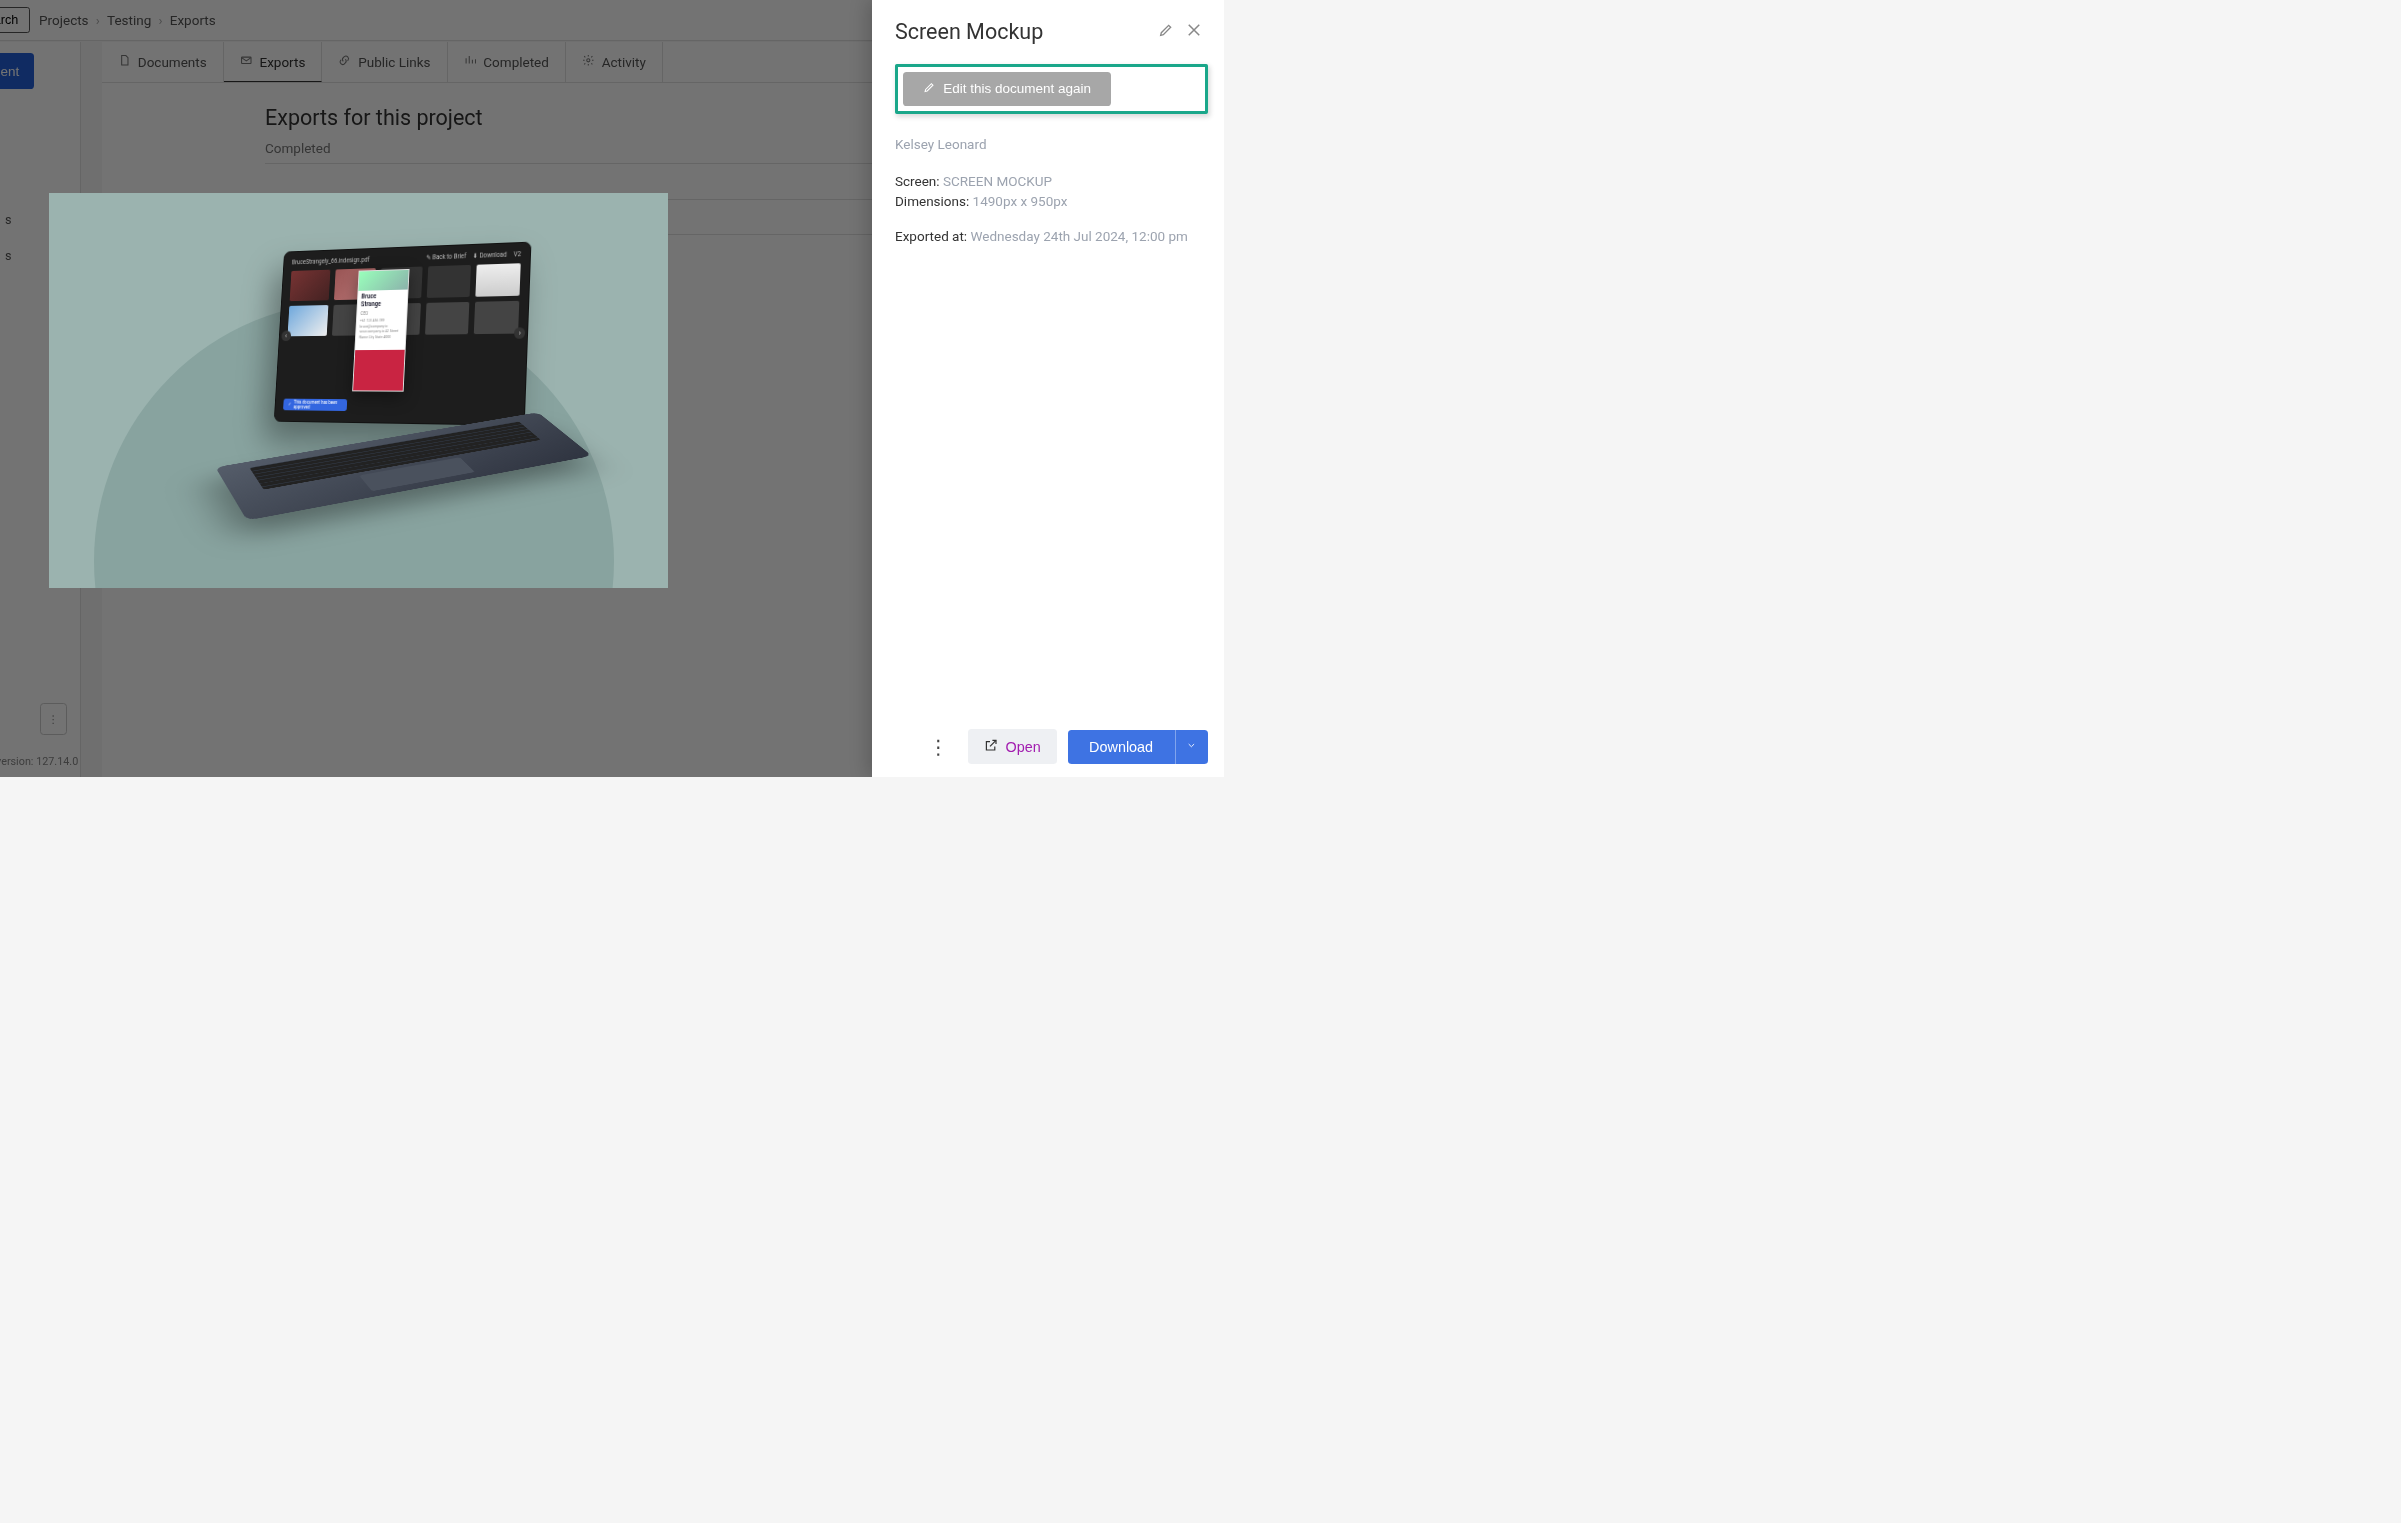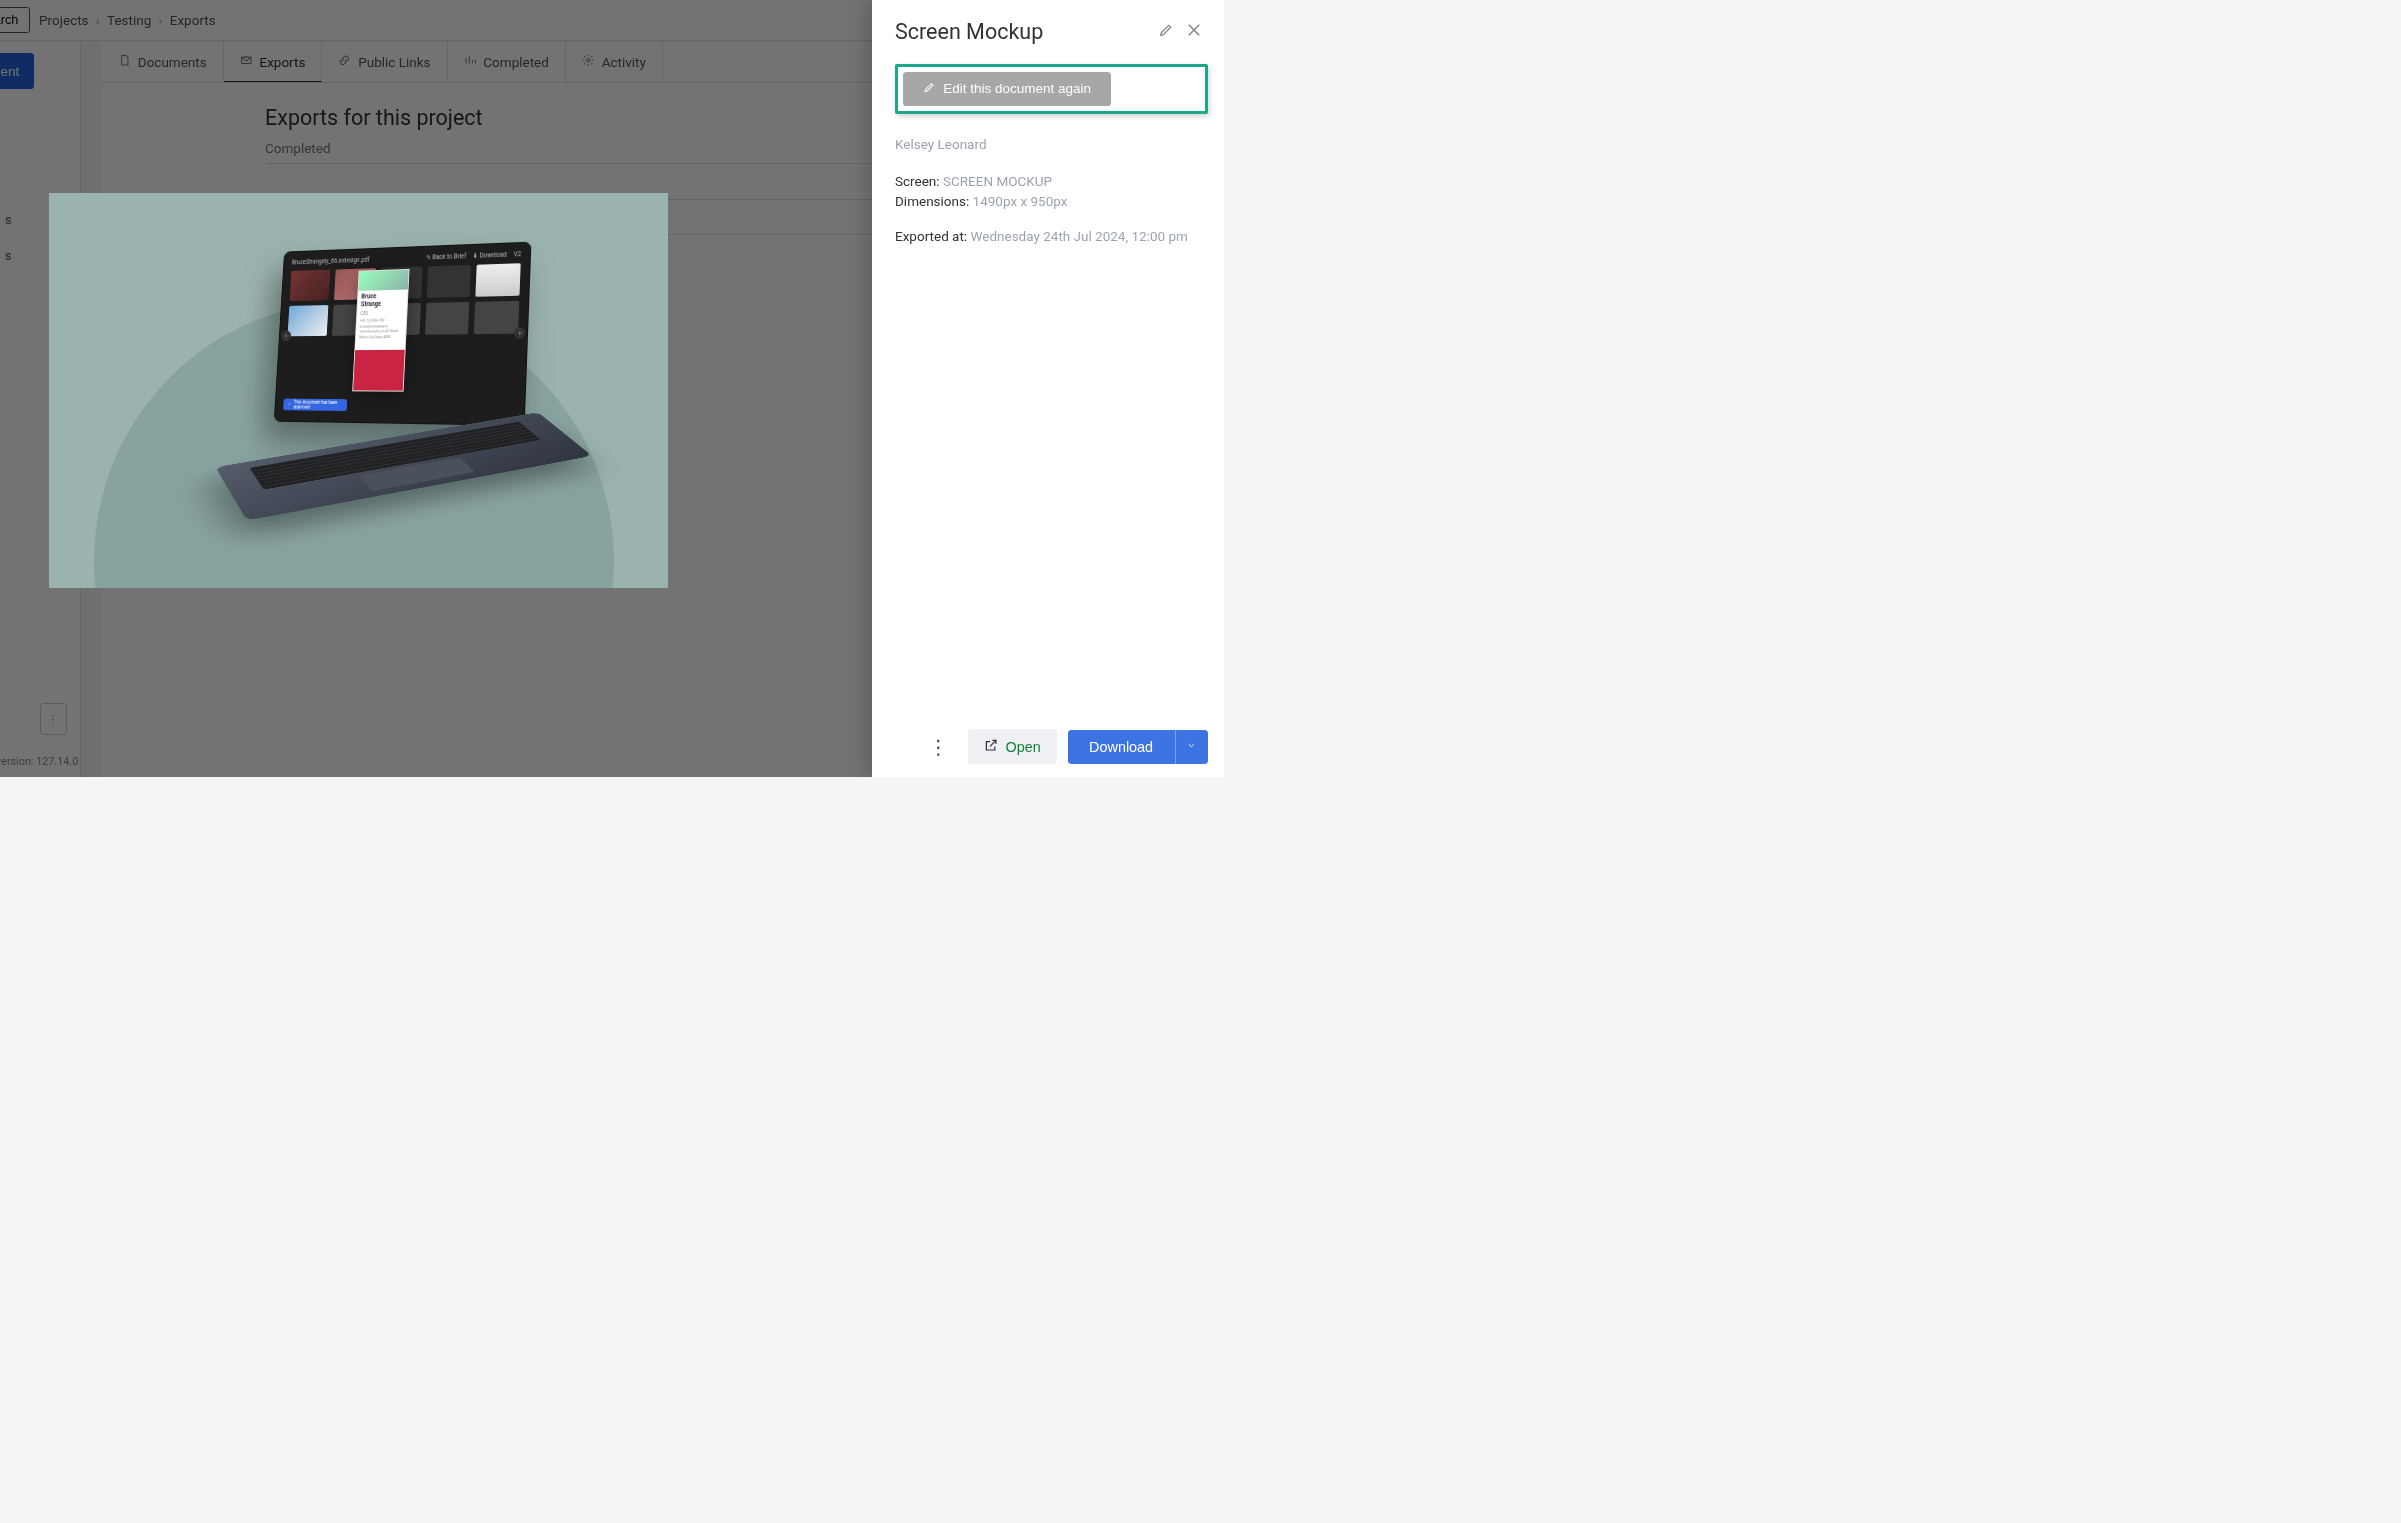--- a/index.html
+++ b/index.html
@@ -225,21 +225,21 @@
     .author { color:#9ca3af; font-size:13.5px; margin-bottom: 21.5px; }
     .meta-line { font-size:13.5px; margin-bottom: 3.6px; }
     .meta-line .label { color:#333; }
     .meta-line .val { color:#9ca3af; }
     .meta-gap { height: 16px; }
 
     .panel-footer { margin-top:auto; display:flex; gap:10.8px; align-items:center; justify-content:flex-end; }
     .f-more { background:none; border:none; font-size:20px; cursor:pointer; color:#444; padding:3.6px 9px; }
     .open-btn {
       background:#eef0f3; border:none; padding: 9px 16px; border-radius:3.6px;
-      display:flex; align-items:center; gap:7.2px; font-size:14.4px; color:#15803d; cursor:pointer;
+      display:flex; align-items:center; gap:7.2px; font-size:14.4px; color:#a21caf; cursor:pointer;
     }
     .open-btn svg { width:14.4px; height:14.4px; stroke:#333; fill:none; stroke-width:2; }
     .download-group { display:flex; }
     .download-btn {
       background:#3e73e3; color:#fff; border:none; padding: 9px 21.5px;
       border-radius:3.6px 0 0 3.6px; font-size:14.4px; cursor:pointer;
     }
     .download-caret {
       background:#3e73e3; color:#fff; border:none; border-left:0.9px solid rgba(255,255,255,0.35);
       padding: 9px 10.8px; border-radius:0 3.6px 3.6px 0; cursor:pointer;

